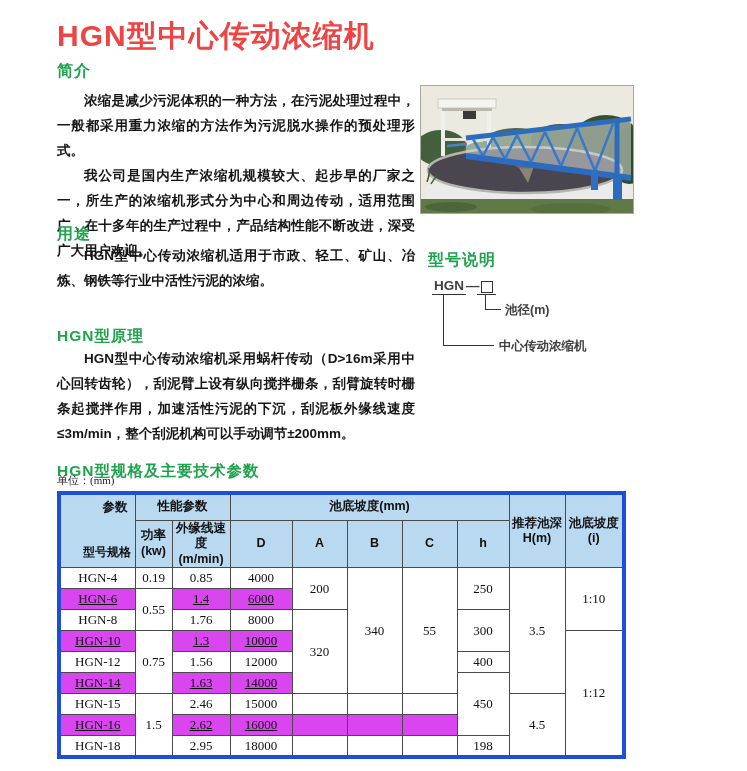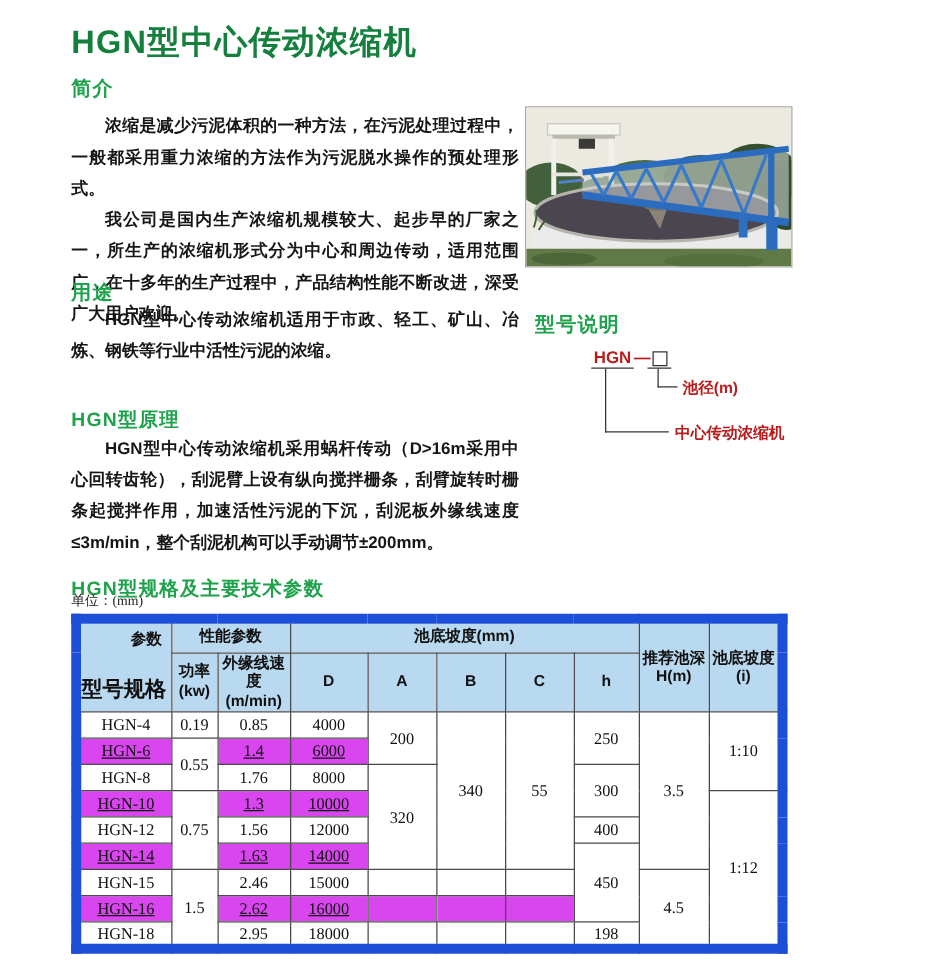--- a/index.html
+++ b/index.html
@@ -1,71 +1,71 @@
 <!DOCTYPE html>
 <html><head>
 <meta charset="utf-8">
 <style>
   html,body { margin:0; padding:0; background:#ffffff; }
   .page { position:relative; width:747px; height:771px; background:#ffffff;
           font-family:"Liberation Sans", sans-serif; overflow:hidden; }
 
   .title { position:absolute; left:57px; top:16px; margin:0;
-           font-size:26px; font-weight:bold; color:#15803d; letter-spacing:1px; }
+           font-size:30px; font-weight:bold; color:#ef4444; letter-spacing:1px; }
 
   .h-green { position:absolute; margin:0; font-size:16px; font-weight:bold;
              color:#1fa24c; letter-spacing:1px; }
 
   .para { position:absolute; width:358px; font-size:13.5px; line-height:25px;
           color:#161616; font-weight:600; text-align:justify; }
   .para p { margin:0; text-indent:2em; }
 
   
   .photo { position:absolute; left:420px; top:85px; width:212px; height:127px;
            border:1px solid #a8a8a0; box-sizing:content-box; }
 
   
   .diagram { position:absolute; left:428px; top:278px; width:210px; height:90px;
-             color:#b91c1c;margin-left:41px; }
+             color:#404040; }
   .dg-hgn  { position:absolute; left:4px; top:0; font-size:13.5px; font-weight:bold;
              border-bottom:1.5px solid #333; padding:0 2px 1px 2px; }
   .dg-dash { position:absolute; left:38px; top:0; font-size:13.5px; font-weight:bold; }
   .dg-box  { position:absolute; left:53px; top:3px; width:10px; height:10px;
              border:1.5px solid #333; }
   .dg-boxline { position:absolute; left:49px; top:0; width:19px; height:16px;
              border-bottom:1.5px solid #333; }
   .dg-l1   { position:absolute; left:57px; top:17px; width:15px; height:14px;
              border-left:1.5px solid #333; border-bottom:1.5px solid #333; }
   .dg-label1 { position:absolute; left:77px; top:24px; font-size:12.5px; font-weight:600; }
   .dg-l2   { position:absolute; left:15px; top:17px; width:50px; height:50px;
              border-left:1.5px solid #333; border-bottom:1.5px solid #333; }
   .dg-label2 { position:absolute; left:71px; top:60px; font-size:12.5px; font-weight:600; }
 
   
   .unit-note { position:absolute; left:57px; top:473px; width:565px; 
                font-size:11px; color:#222; font-family:"Liberation Serif", serif; }
   table.spec { position:absolute; left:57px; top:491px; width:565px;
                border-collapse:collapse; table-layout:fixed;
-               border:8px solid #1d4ed8; }
+               border:4px solid #1d4ed8; }
   table.spec th, table.spec td { border:1px solid #4a4a4a; text-align:center;
                vertical-align:middle; padding:0; overflow:hidden; }
   table.spec th { background:#b9d9f0; font-size:12.5px; font-weight:bold;
                color:#101010; white-space:pre-line; line-height:1.25; }
   table.spec tr.h1 { height:27px; }
   table.spec tr.h2 { height:33px; }
   table.spec tbody tr { height:21px; }
   table.spec tbody td { font-family:"Liberation Serif", serif; font-size:13px;
                color:#101010; }
   td.stripe { background:#d946ef;text-decoration:underline; }
   th.corner { position:relative;
       background-image:linear-gradient(to bottom right,
         rgba(0,0,0,0) 49.3%, #4a4a4a 49.3%, #4a4a4a 50.7%, rgba(0,0,0,0) 50.7%);
       background-color:#b9d9f0; }
   th.corner .ctop { position:absolute; right:7px; top:5px;  font-size:12.5px; }
-  th.corner .cbot { position:absolute; left:0; bottom:7px; font-size:17px; }
+  th.corner .cbot { position:absolute; left:22px; bottom:7px; font-size:12px; }
 </style>
 </head>
 <body>
 
 <div class="page">
 
   <h1 class="title">HGN型中心传动浓缩机</h1>
 
   <h2 class="h-green" style="left:57px;top:61px">简介</h2>
   <div class="para" style="left:57px;top:88px">

